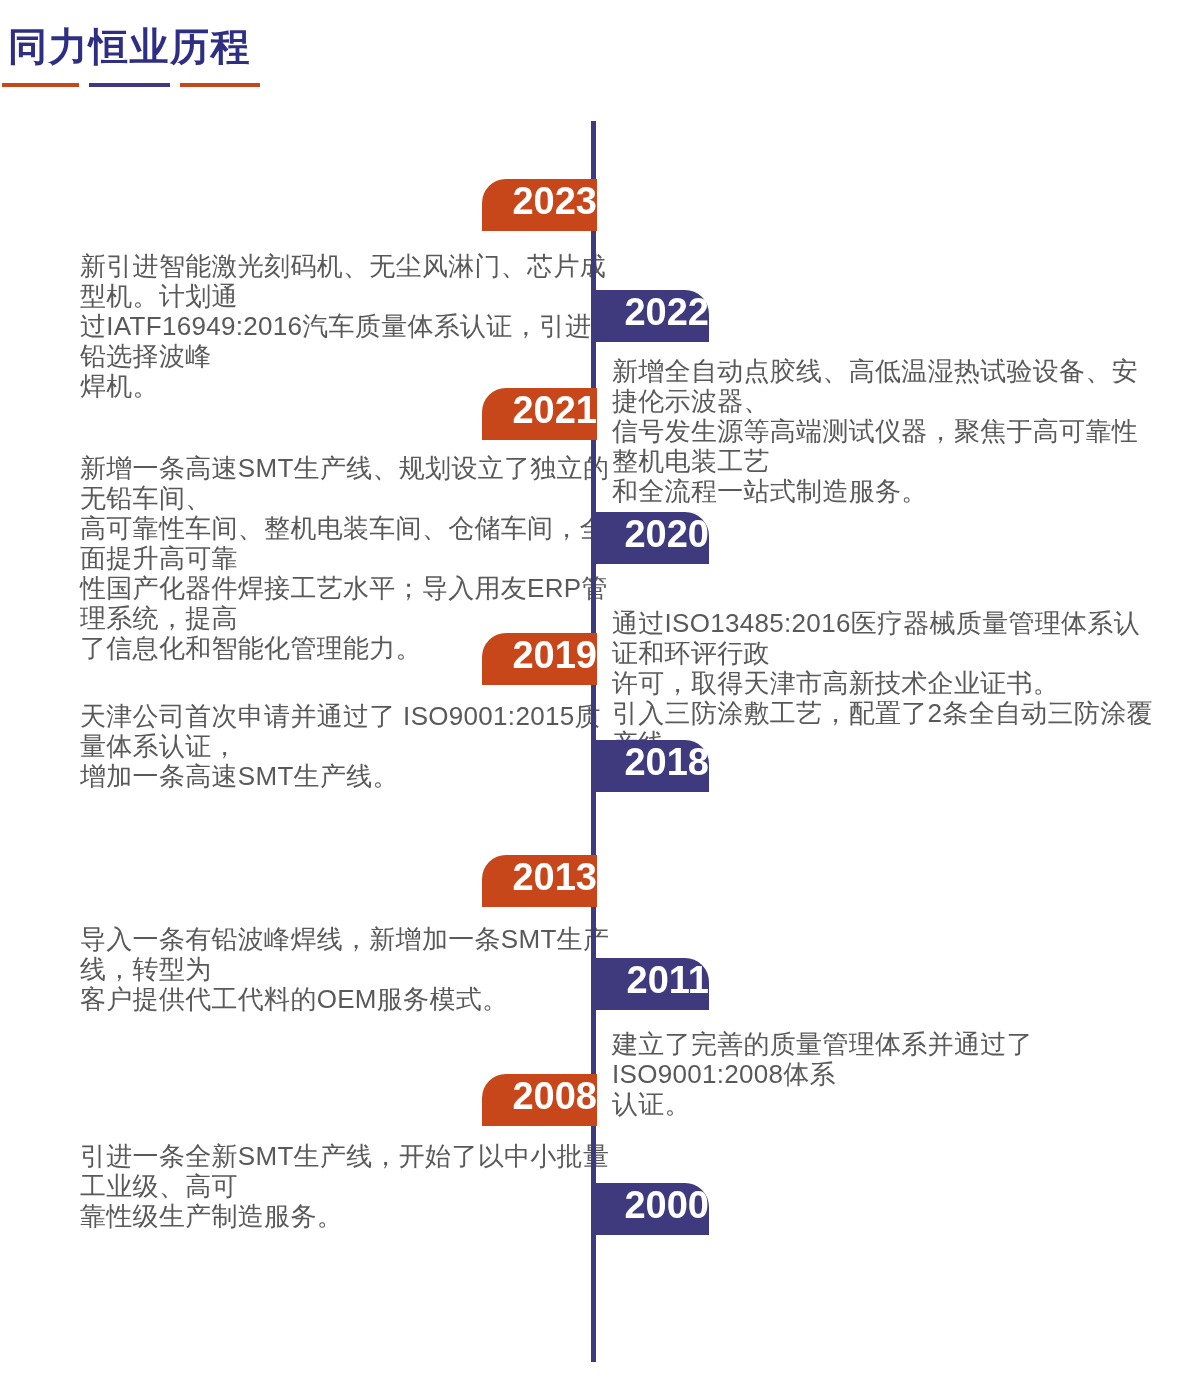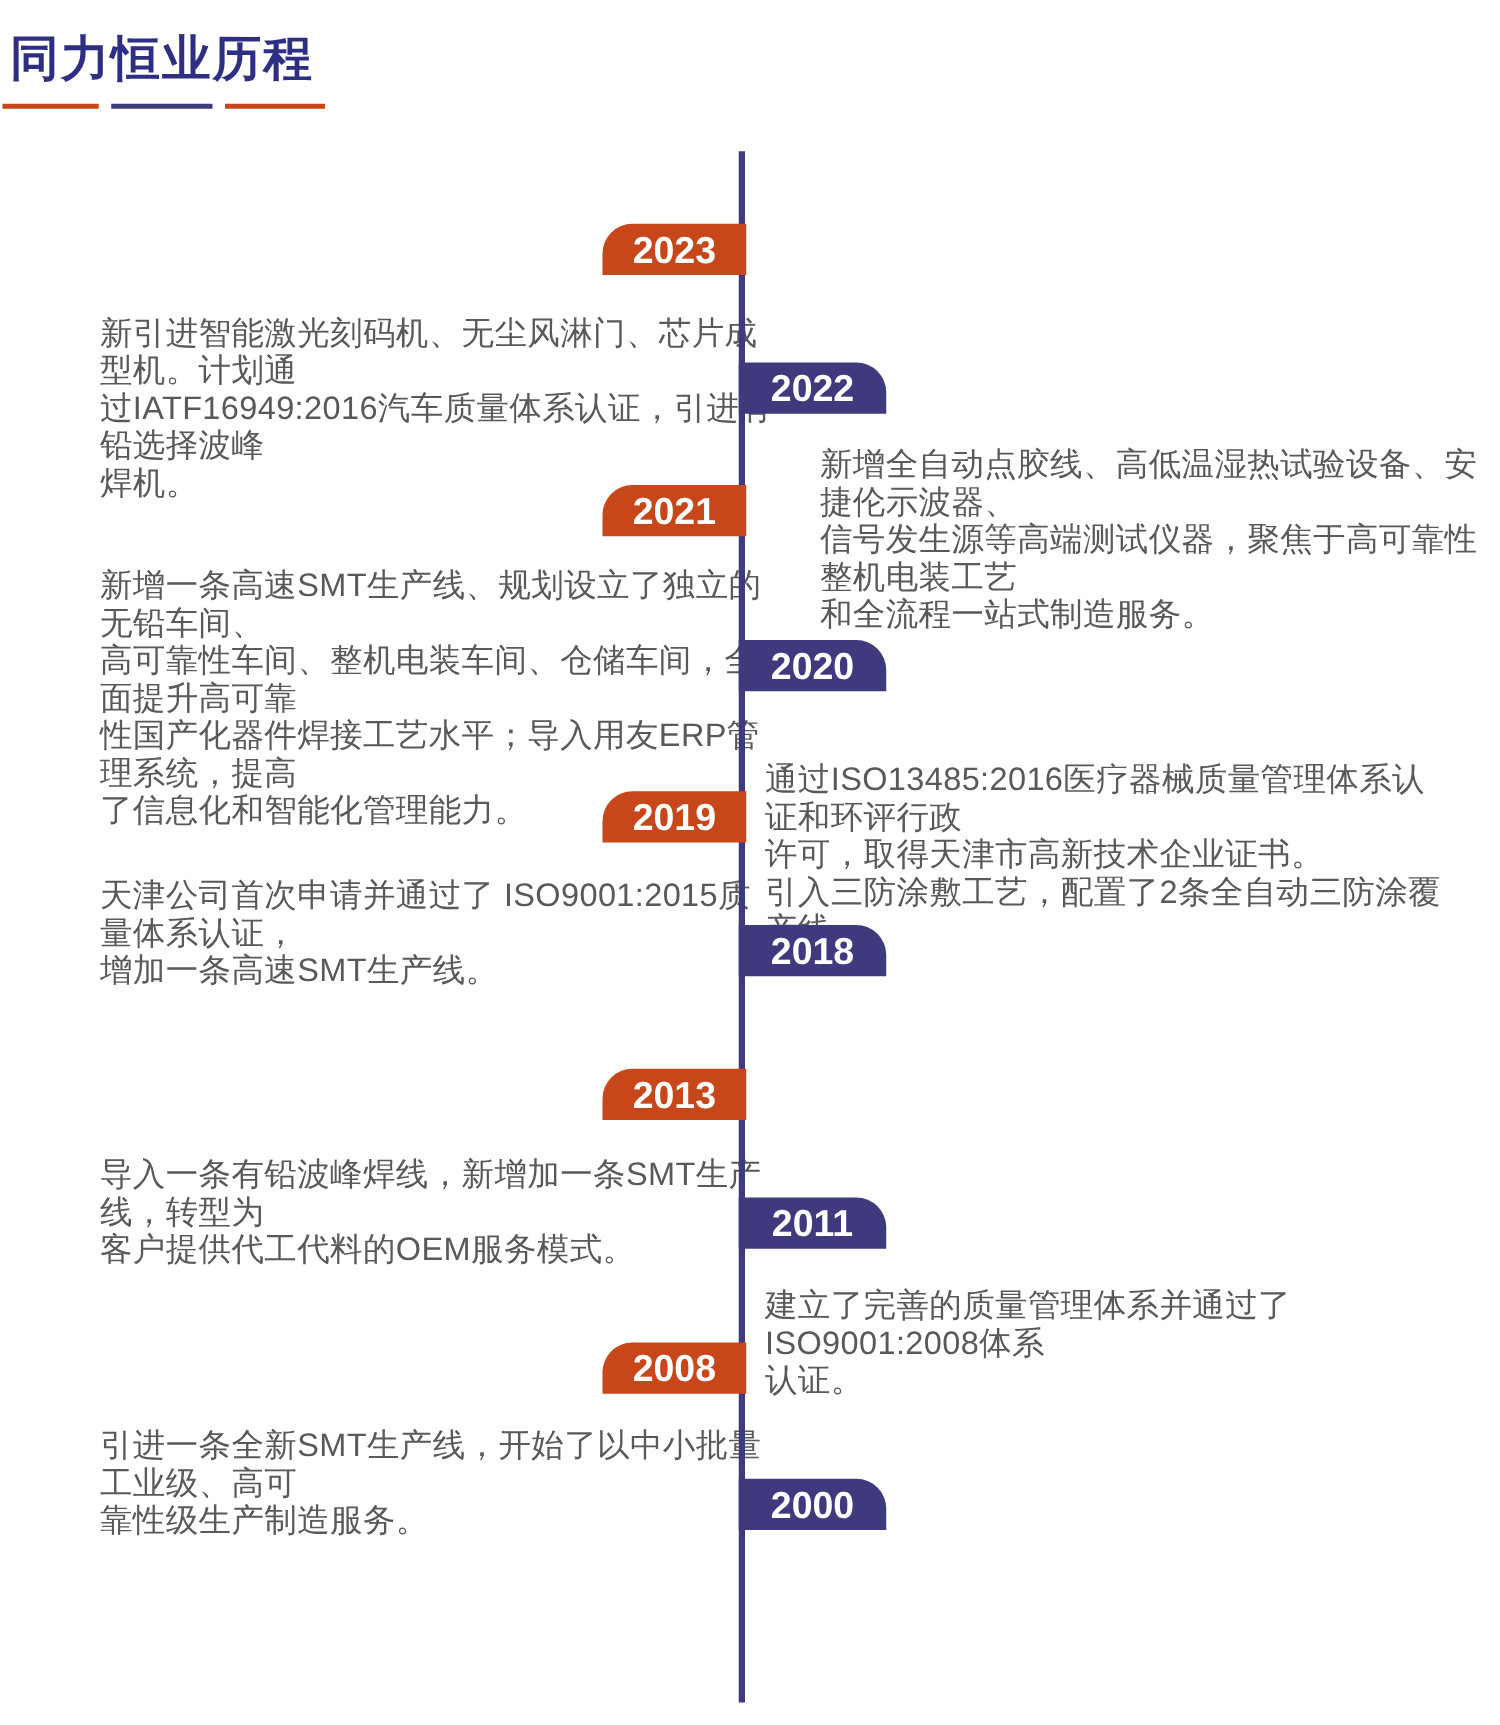--- a/index.html
+++ b/index.html
@@ -25,24 +25,24 @@
   .bar-purple{background:var(--c-purple,#3E3A7D);}
   .timeline-line{
     position:absolute;
     left:591px;top:121px;
     width:5px;height:1241px;
     background:var(--c-purple,#3E3A7D);
     z-index:1;
   }
   .badge{
     position:absolute;
-    height:41px;
+    height:52px;
     line-height:44px;
-    text-align:center;
-    font-size:30px;
+    text-align:right;
+    font-size:38px;
     font-weight:bold;
     color:#ffffff;
     z-index:2;
   }
   .badge.left{
     left:482px;width:115px;
     background:var(--c-orange,#C7471A);
     border-radius:24px 0 0 0;
   }
   .badge.right{
@@ -73,21 +73,21 @@
   <div class="title-bar bar-orange" style="left:180px;width:80px;"></div>
 
   <div class="timeline-line"></div>
 
   <div class="badge left" style="top:179px;">2023</div>
   <div class="desc left" style="top:251px;">新引进智能激光刻码机、无尘风淋门、芯片成型机。计划通
 过IATF16949:2016汽车质量体系认证，引进有铅选择波峰
 焊机。</div>
 
   <div class="badge right" style="top:290px;">2022</div>
-  <div class="desc right" style="top:356px;margin-left:44px;">新增全自动点胶线、高低温湿热试验设备、安捷伦示波器、
+  <div class="desc right" style="top:356px;">新增全自动点胶线、高低温湿热试验设备、安捷伦示波器、
 信号发生源等高端测试仪器，聚焦于高可靠性整机电装工艺
 和全流程一站式制造服务。</div>
 
   <div class="badge left" style="top:388px;">2021</div>
   <div class="desc left" style="top:453px;">新增一条高速SMT生产线、规划设立了独立的无铅车间、
 高可靠性车间、整机电装车间、仓储车间，全面提升高可靠
 性国产化器件焊接工艺水平；导入用友ERP管理系统，提高
 了信息化和智能化管理能力。</div>
 
   <div class="badge right" style="top:512px;">2020</div>

